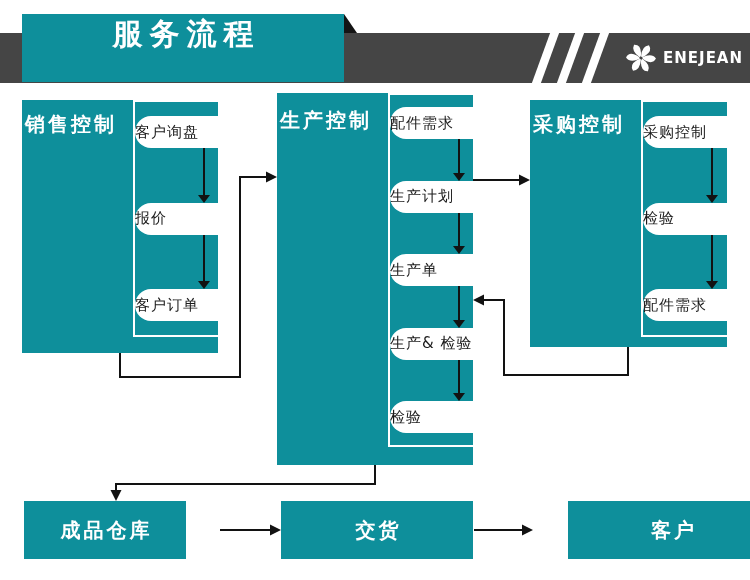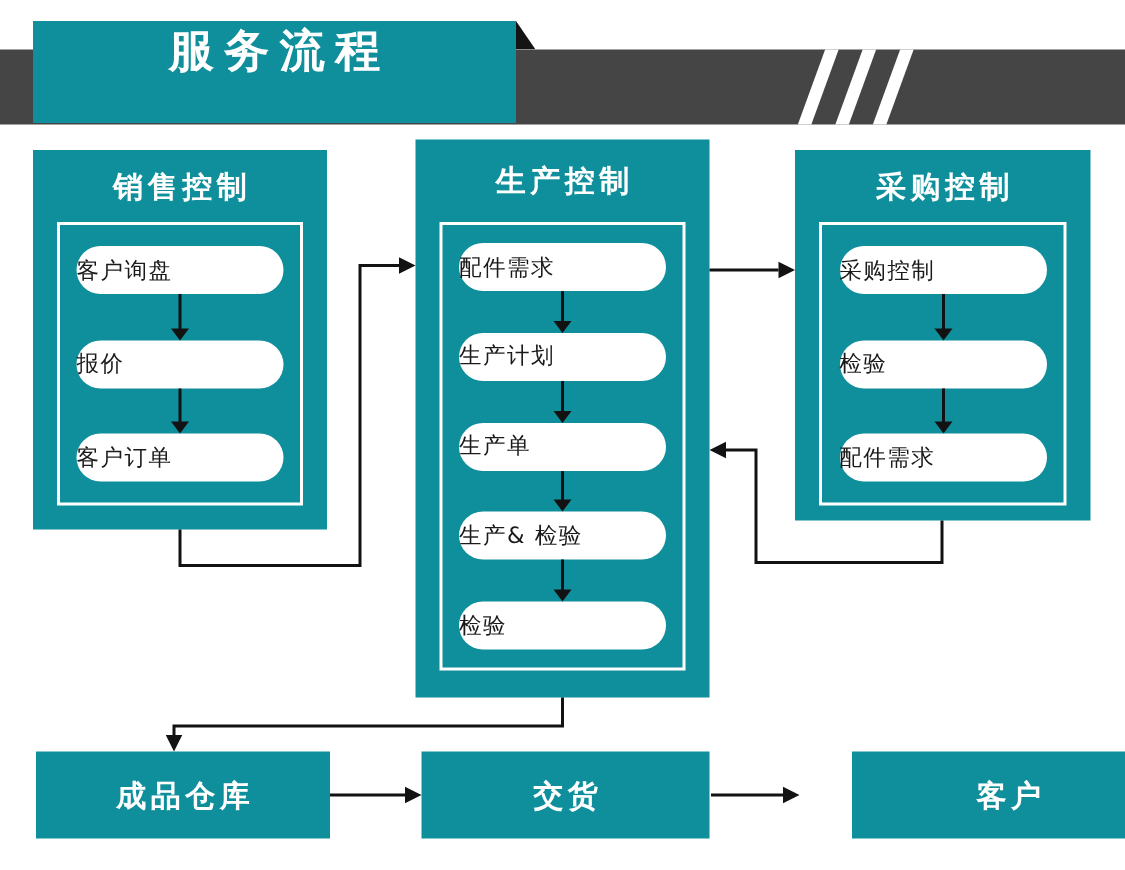--- a/index.html
+++ b/index.html
@@ -25,21 +25,21 @@
     position:absolute;left:22px;top:14px;width:322px;height:68px;background:var(--teal);
     display:flex;align-items:flex-start;justify-content:center;
   }
   .title-plate .t{color:#ffffff;font-size:30px;font-weight:bold;letter-spacing:7px;text-indent:7px;}
   .fold{
     position:absolute;left:344px;top:14px;width:13px;height:19px;background:#141414;
     clip-path:polygon(0 0,100% 100%,0 100%);
   }
 
   
-  .col{position:absolute;background:var(--teal);display:flex;flex-direction:column;}
+  .col{position:absolute;background:var(--teal);display:flex;flex-direction:row;}
   #col-sales{left:22px;top:100px;width:196px;height:253px;}
   #col-production{left:277px;top:93px;width:196px;height:372px;}
   #col-purchasing{left:530px;top:100px;width:197px;height:247px;}
   .col-title{
     flex:none;height:48px;display:flex;align-items:center;justify-content:center;
     color:#ffffff;font-size:20px;font-weight:bold;letter-spacing:3px;text-indent:3px;
   }
   #col-production .col-title{height:55px;}
   .col-box{
     flex:1;margin:0 16px 16px 16px;border:2px solid #ffffff;
@@ -59,38 +59,51 @@
     border-left:6px solid transparent;border-right:6px solid transparent;
     border-top:8px solid var(--connector);
   }
 
   
   .bbox{
     position:absolute;top:501px;height:58px;background:var(--teal);
     display:flex;align-items:center;justify-content:center;
     color:#ffffff;font-size:20px;font-weight:bold;letter-spacing:3px;text-indent:3px;
   }
-  #bbox-finished{left:24px;width:196px;}
+  #bbox-finished{left:24px;width:162px;}
   #bbox-delivery{left:281px;width:192px;}
   #bbox-customer{left:533px;width:209px;margin-left:35px;}
 
   
   svg.connectors{position:absolute;left:0;top:0;width:750px;height:580px;pointer-events:none;}
   .cpath{stroke:var(--connector);stroke-width:2;fill:none;}
   .chead{fill:var(--connector);stroke:none;}
 </style>
 </head>
 <body>
 
 <div class="canvas">
 
   <div class="band">
     <div class="stripe s1"></div>
     <div class="stripe s2"></div>
     <div class="stripe s3"></div>
+    <div class="brand">
+      <svg width="30" height="30" viewBox="-16 -16 32 32">
+        <g fill="#ffffff">
+          <path d="M0 -1.5 Q1 -13 8.5 -13.5 Q12.5 -7.5 4.5 -2.5 Q1.5 -0.5 0 -1.5 Z"></path>
+          <path d="M0 -1.5 Q1 -13 8.5 -13.5 Q12.5 -7.5 4.5 -2.5 Q1.5 -0.5 0 -1.5 Z" transform="rotate(60)"></path>
+          <path d="M0 -1.5 Q1 -13 8.5 -13.5 Q12.5 -7.5 4.5 -2.5 Q1.5 -0.5 0 -1.5 Z" transform="rotate(120)"></path>
+          <path d="M0 -1.5 Q1 -13 8.5 -13.5 Q12.5 -7.5 4.5 -2.5 Q1.5 -0.5 0 -1.5 Z" transform="rotate(180)"></path>
+          <path d="M0 -1.5 Q1 -13 8.5 -13.5 Q12.5 -7.5 4.5 -2.5 Q1.5 -0.5 0 -1.5 Z" transform="rotate(240)"></path>
+          <path d="M0 -1.5 Q1 -13 8.5 -13.5 Q12.5 -7.5 4.5 -2.5 Q1.5 -0.5 0 -1.5 Z" transform="rotate(300)"></path>
+        </g>
+      </svg>
+      <span class="brand-name">ENEJEAN</span>
+    </div>
   </div>
   <div class="title-plate">
     <span class="t">服务流程</span>
   </div>
   <div class="fold"></div>
 
   <section class="col" id="col-sales">
     <div class="col-title">销售控制</div>
     <div class="col-box">
       <div class="pill">

